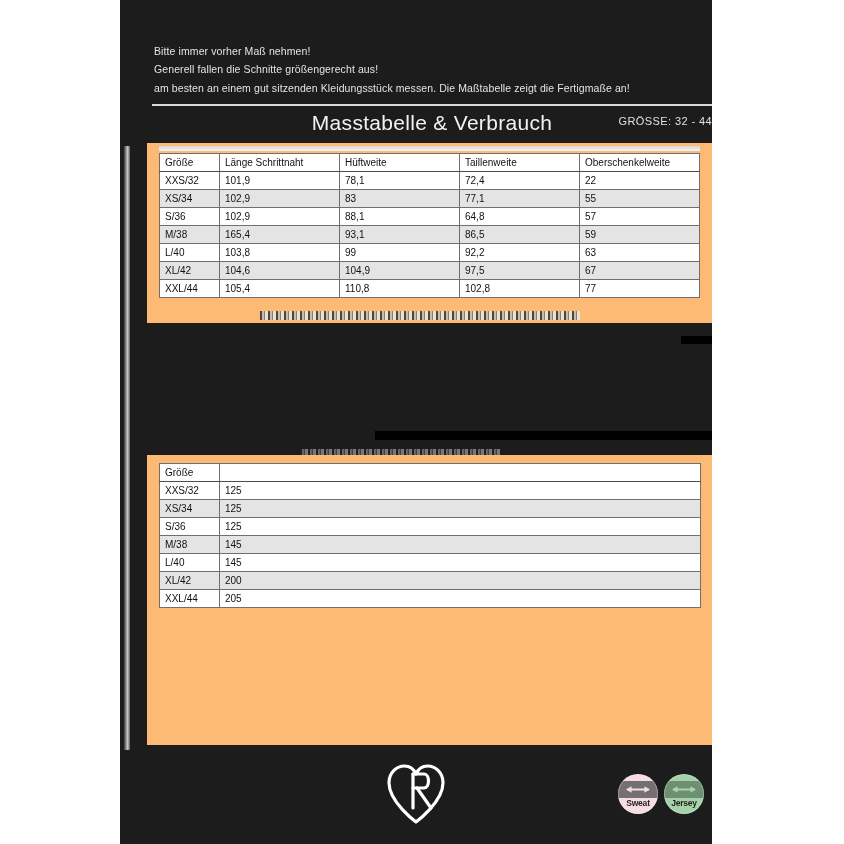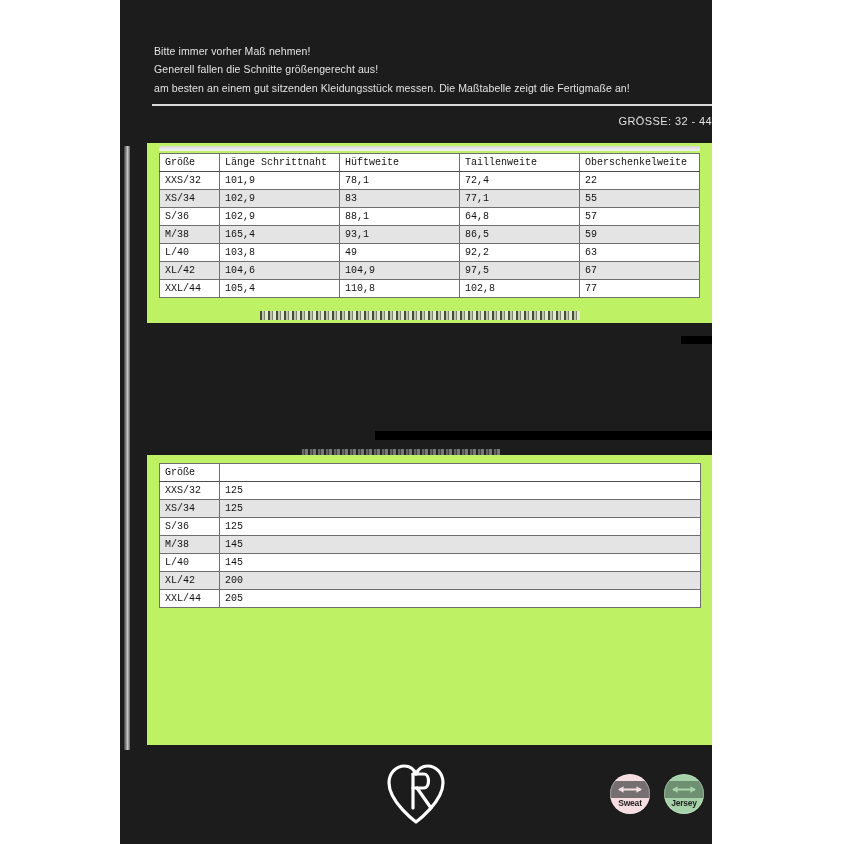--- a/index.html
+++ b/index.html
@@ -92,23 +92,22 @@
     color: #e0e0e0;
     font-size: 11px;
     letter-spacing: .4px;
     white-space: nowrap;
     padding-left: 19px;
   }
 
   
   .white-panel {
     position: absolute;
-    background: #bef264;
-    overflow: hidden;
-    font-family: Liberation Mono, monospace;
+    background: #fdba74;
+    overflow: hidden;
   }
   #panel-1 { left: 27px; top: 143px; width: 565px; height: 180px; }
   #panel-2 { left: 27px; top: 455px; width: 565px; height: 290px; }
 
   
   .sizetable {
     position: absolute;
     border-collapse: collapse;
     table-layout: fixed;
     background: #ffffff;
@@ -184,21 +183,21 @@
     width: 66px;
     height: 64px;
   }
 
   
   #badges {
     position: absolute;
     right: 8px;
     top: 774px;
     display: flex;
-    gap: 14px;
+    gap: 6px;
     align-items: center;
   }
   .badge {
     width: 40px;
     height: 40px;
     border-radius: 50%;
     display: flex;
     flex-direction: column;
     align-items: center;
     justify-content: center;
@@ -242,20 +241,21 @@
 
     <div id="intro">
       <div>Bitte immer vorher Maß nehmen!</div>
       <div>Generell fallen die Schnitte größengerecht aus!</div>
       <div>am besten an einem gut sitzenden Kleidungsstück messen. Die Maßtabelle zeigt die Fertigmaße an!</div>
     </div>
 
     <div id="title-rule-top"></div>
 
     <div id="title-row">
+      <div id="doc-title">Masstabelle &amp; Verbrauch</div>
       <div id="size-range">GRÖSSE: 32 - 44</div>
     </div>
 
     <div class="white-panel" id="panel-1">
       <div id="strip-above-table1"></div>
       <table class="sizetable" id="table-1">
         <colgroup>
           <col class="col-size">
             <col class="c2">
             <col class="c3">
@@ -296,21 +296,21 @@
           <tr>
             <td>M/38</td>
             <td>165,4</td>
             <td>93,1</td>
             <td>86,5</td>
             <td>59</td>
           </tr>
           <tr>
             <td>L/40</td>
             <td>103,8</td>
-            <td>49</td>
+            <td>99</td>
             <td>92,2</td>
             <td>63</td>
           </tr>
           <tr>
             <td>XL/42</td>
             <td>104,6</td>
             <td>104,9</td>
             <td>97,5</td>
             <td>67</td>
           </tr>

